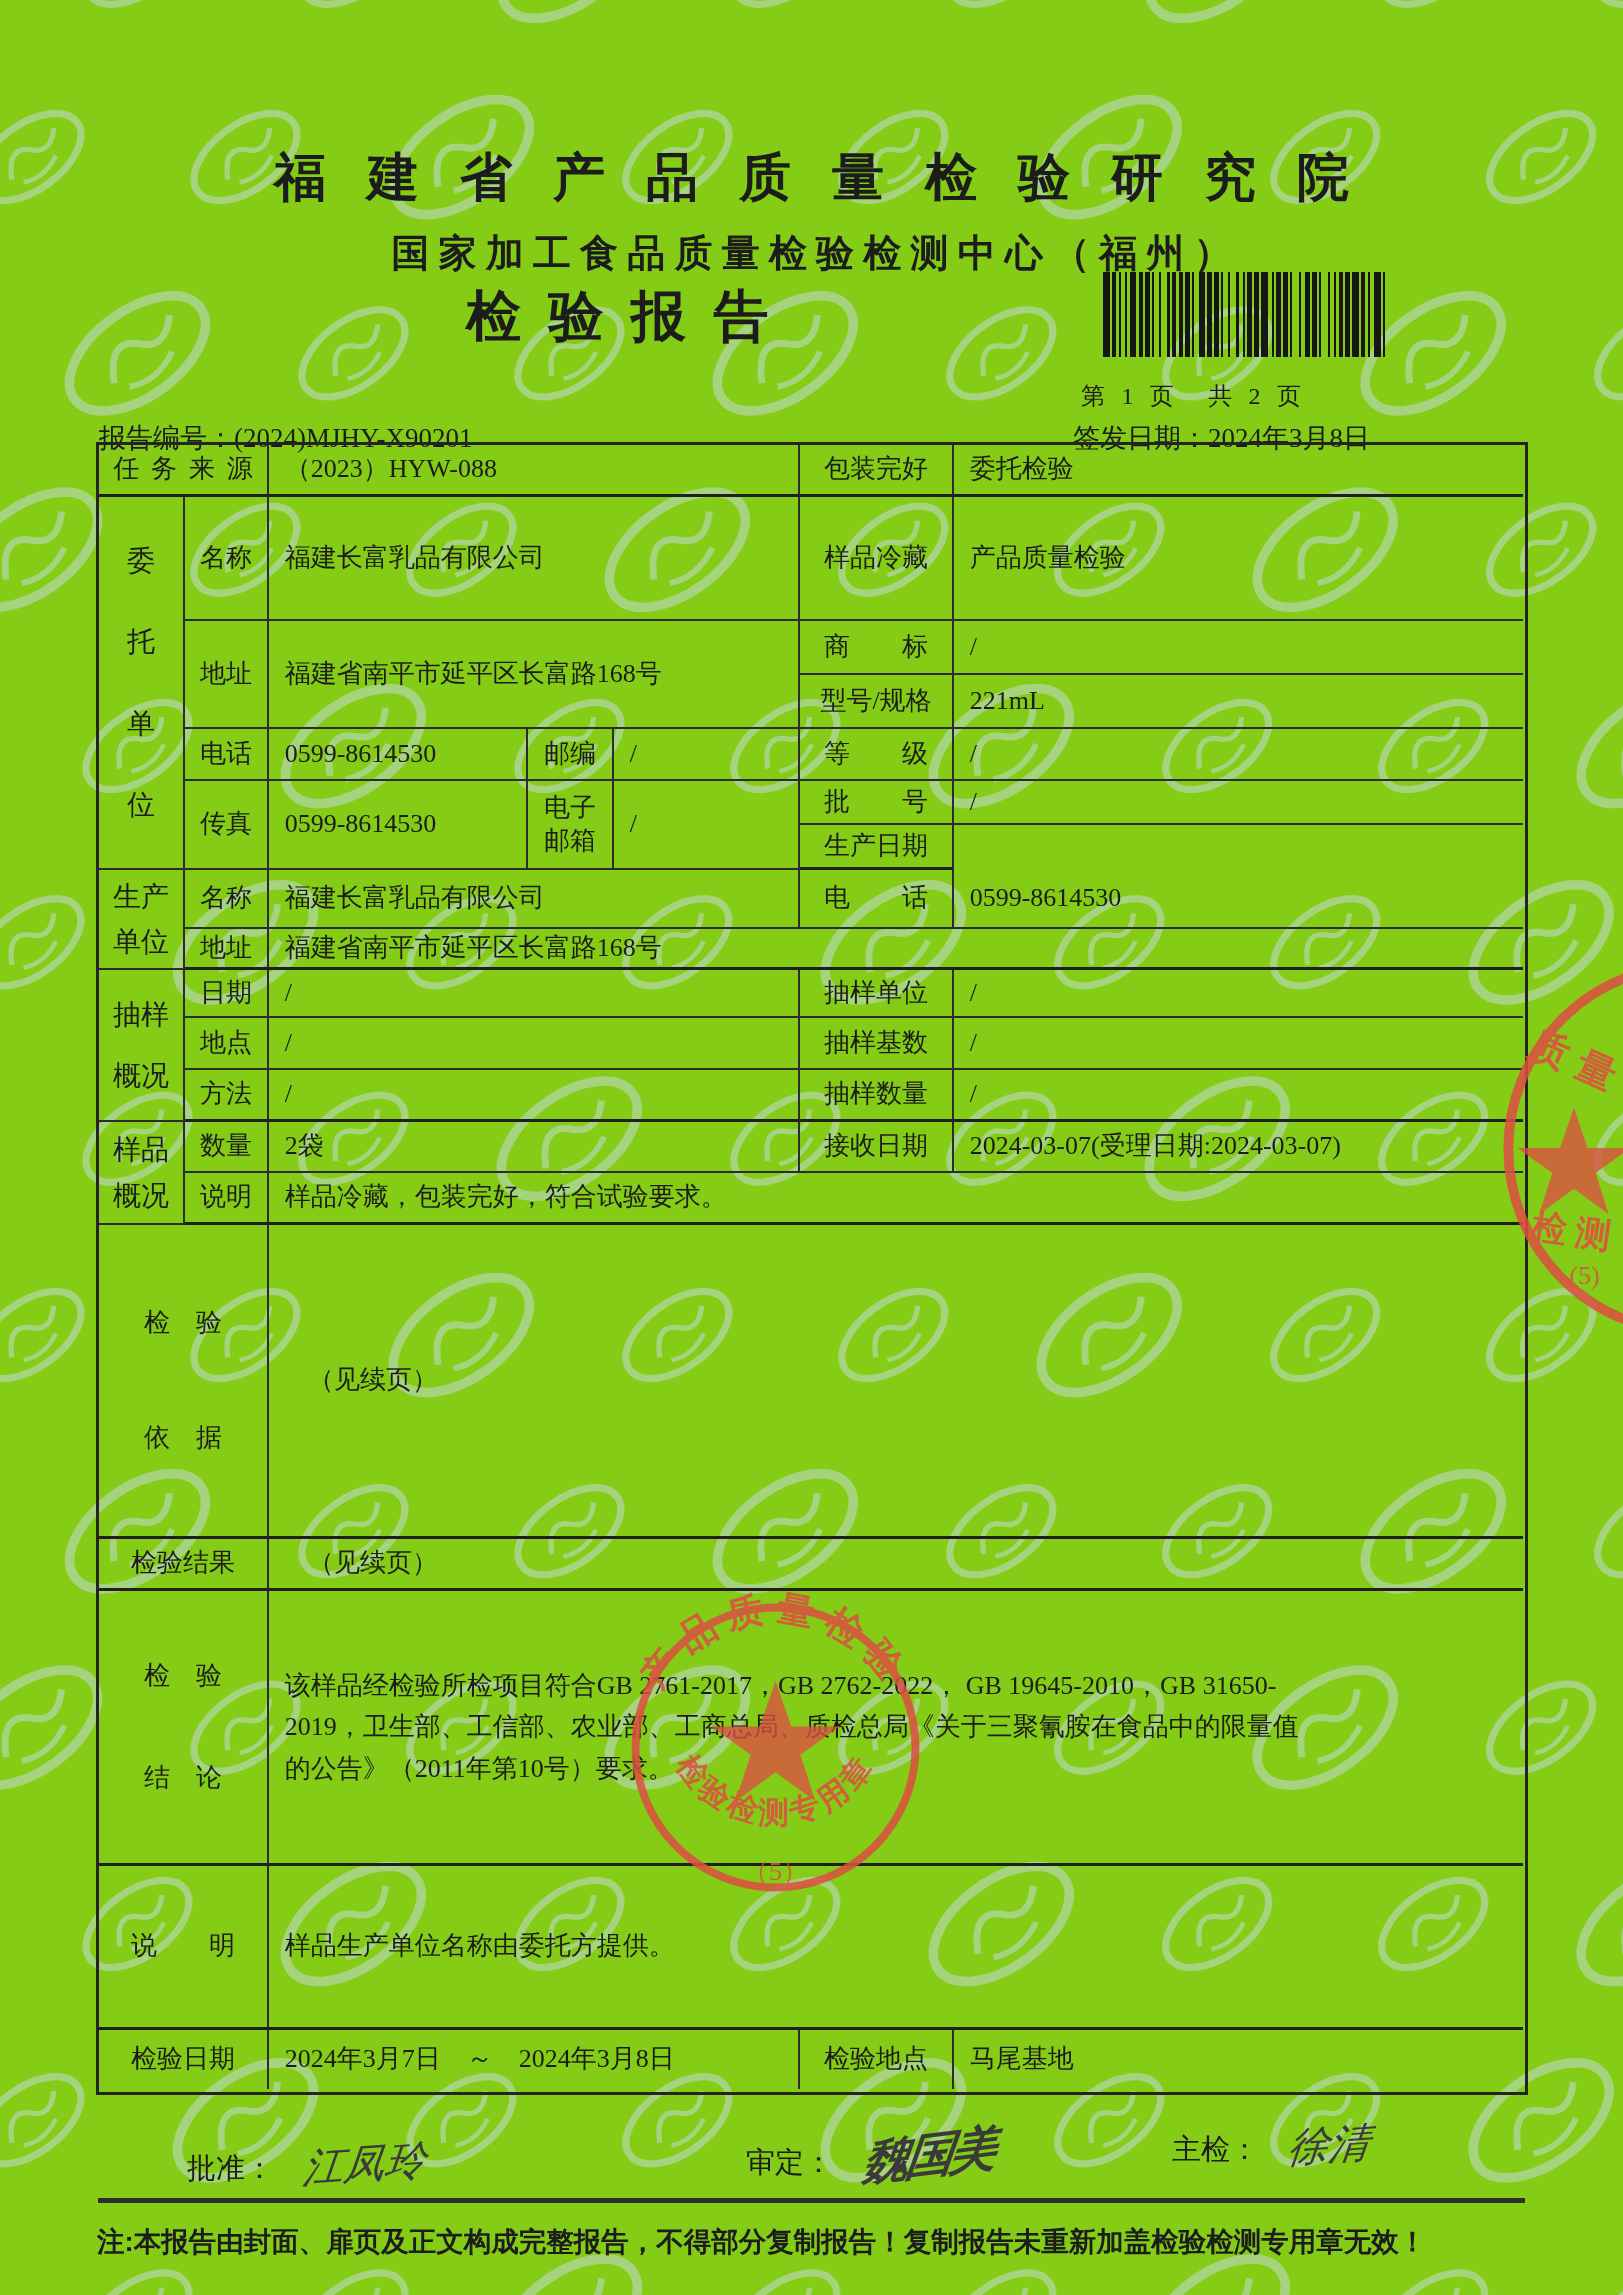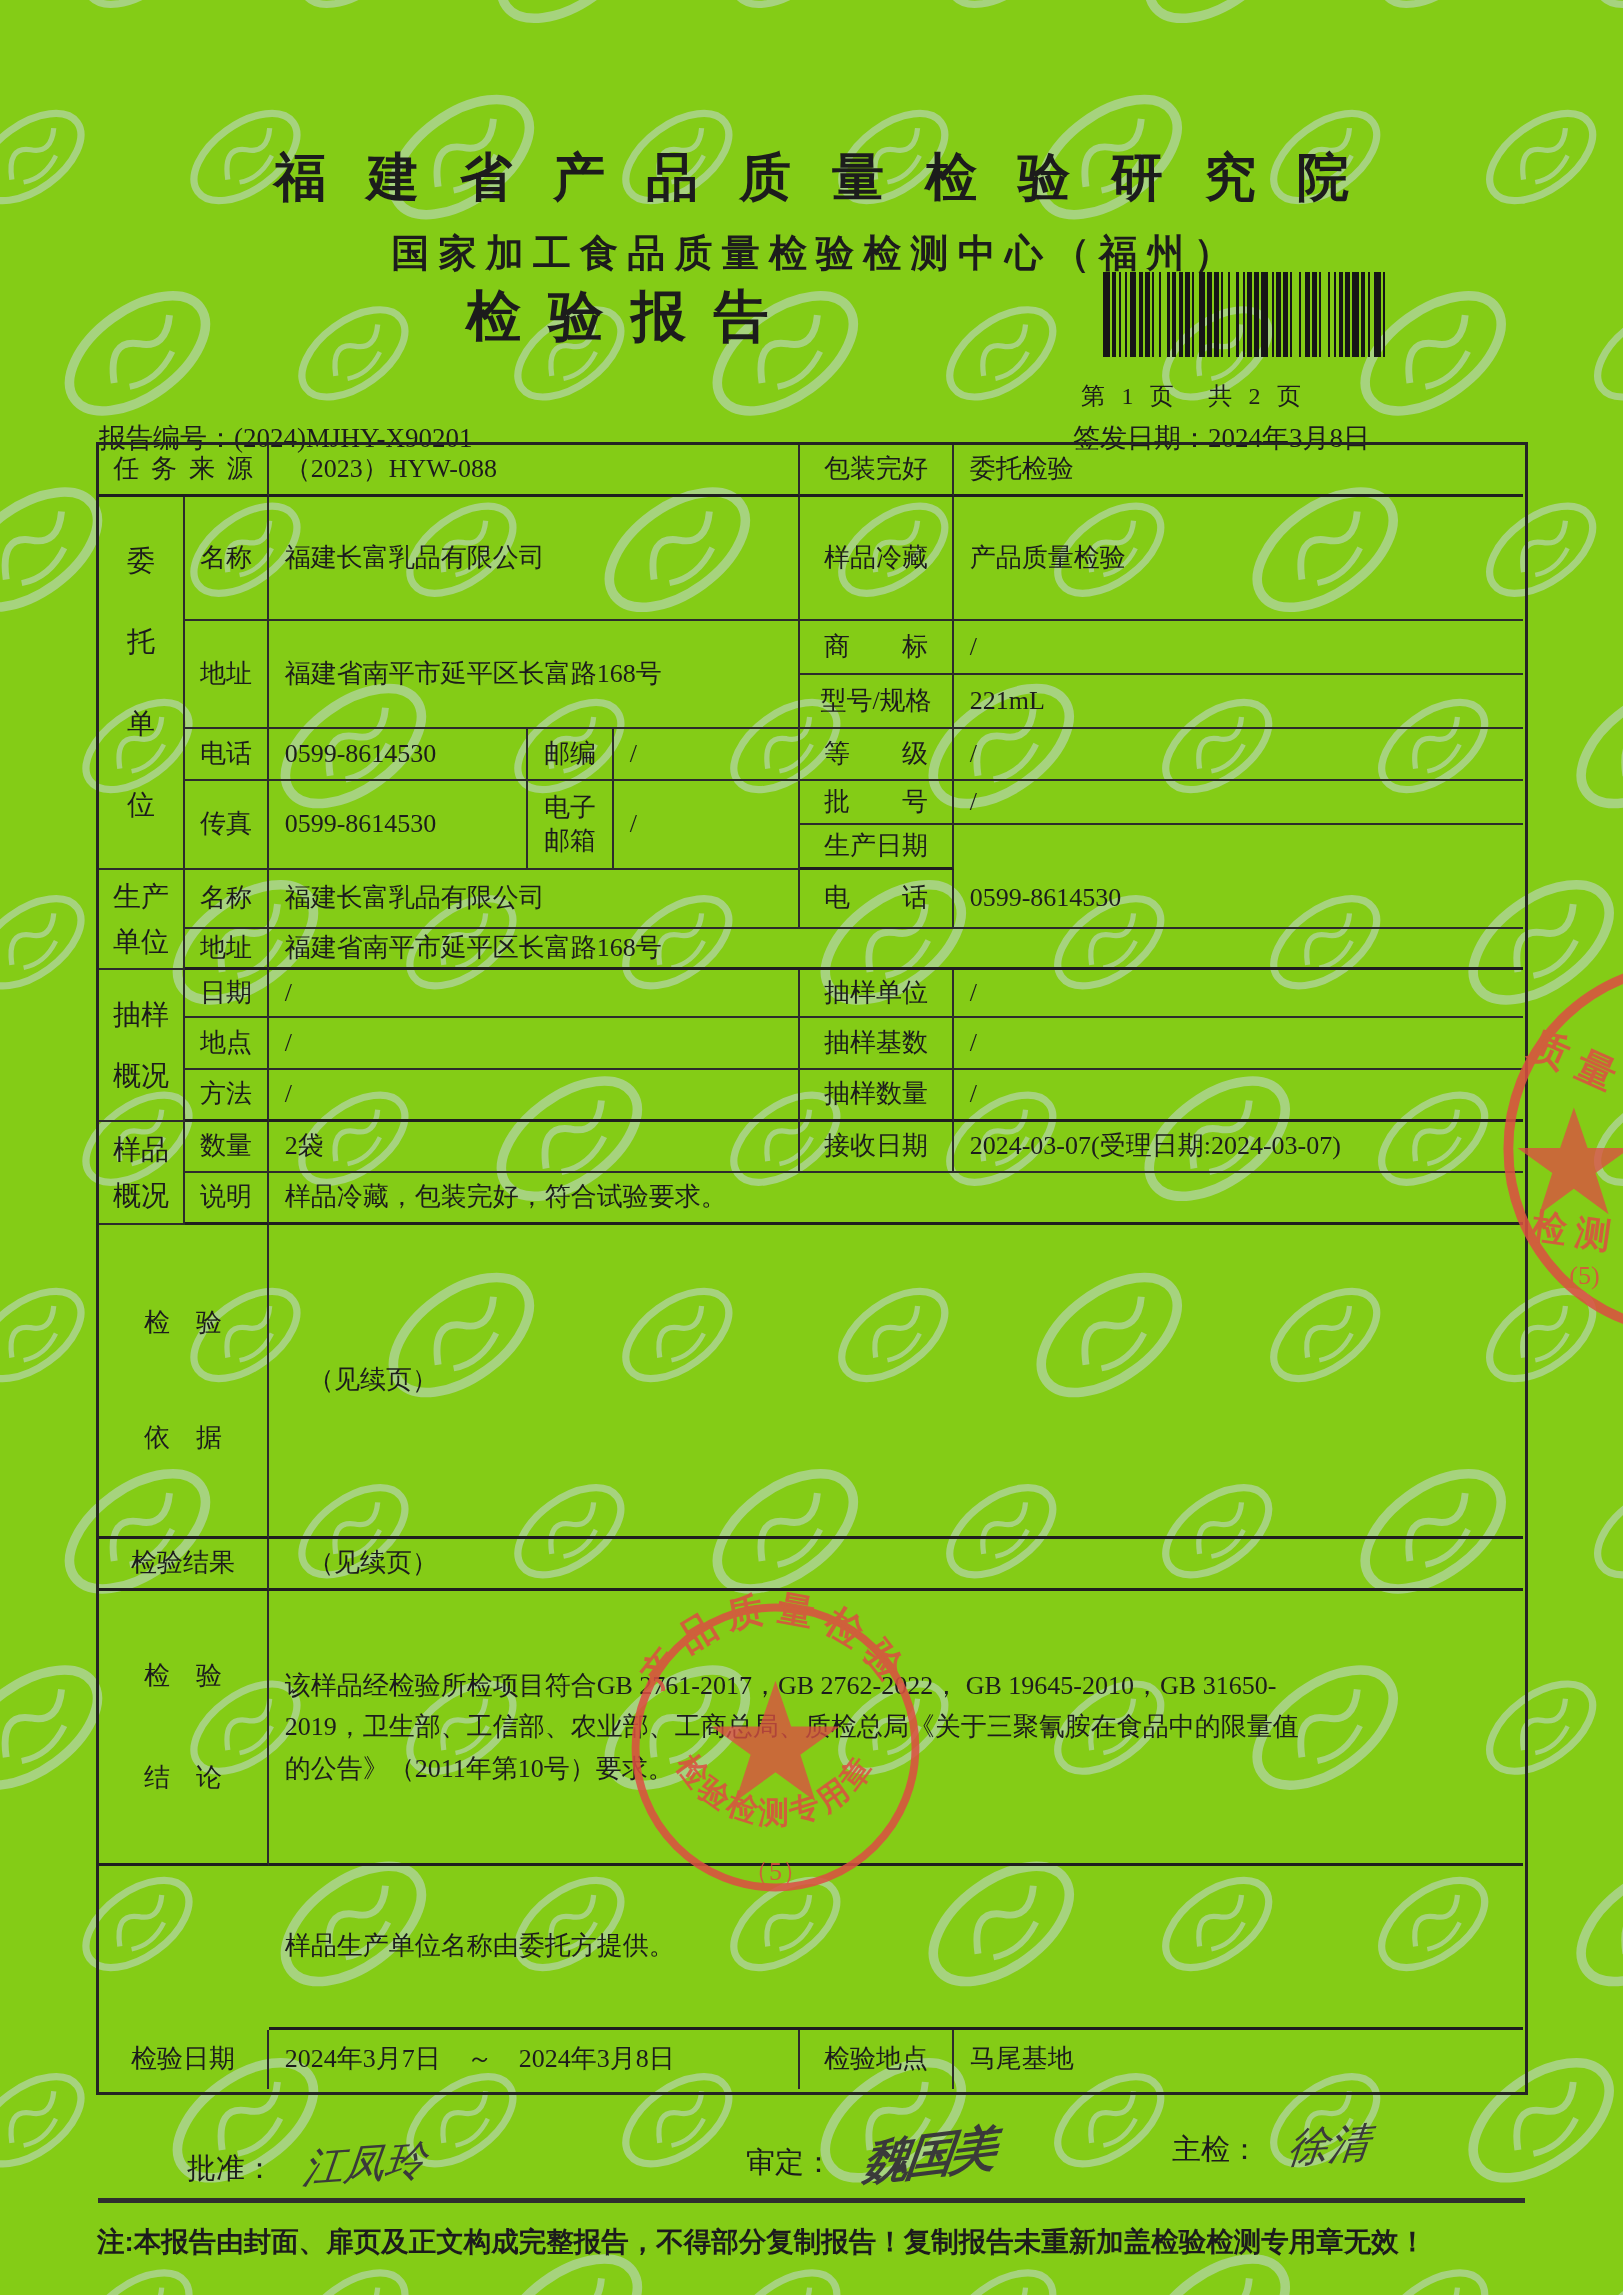--- a/index.html
+++ b/index.html
@@ -797,20 +797,21 @@
     <div class="cell val rend tb" style="grid-row:16;grid-column:3/8;padding-left:39px">（见续页）</div>
 
     <div class="cell two tb" style="grid-row:17;grid-column:1/3">
       <span>检　验</span>
       <span>结　论</span>
     </div>
     <div class="cell val rend tb" style="grid-row:17;grid-column:3/8">
       <div class="par">该样品经检验所检项目符合GB 2761-2017，GB 2762-2022， GB 19645-2010，GB 31650-2019，卫生部、工信部、农业部、工商总局、质检总局《关于三聚氰胺在食品中的限量值的公告》（2011年第10号）要求。</div>
     </div>
 
+    <div class="cell lbl tb" style="grid-row:18;grid-column:1/3">说　　明</div>
     <div class="cell val rend tb" style="grid-row:18;grid-column:3/8">样品生产单位名称由委托方提供。</div>
 
     <div class="cell lbl bend" style="grid-row:19;grid-column:1/3">检验日期</div>
     <div class="cell val bend" style="grid-row:19;grid-column:3/6">2024年3月7日　～　2024年3月8日</div>
     <div class="cell lbl bend" style="grid-row:19;grid-column:6">检验地点</div>
     <div class="cell val rend bend" style="grid-row:19;grid-column:7">马尾基地</div>
   </div>
 
   <div class="layer sigrow">
     <div class="g1">

